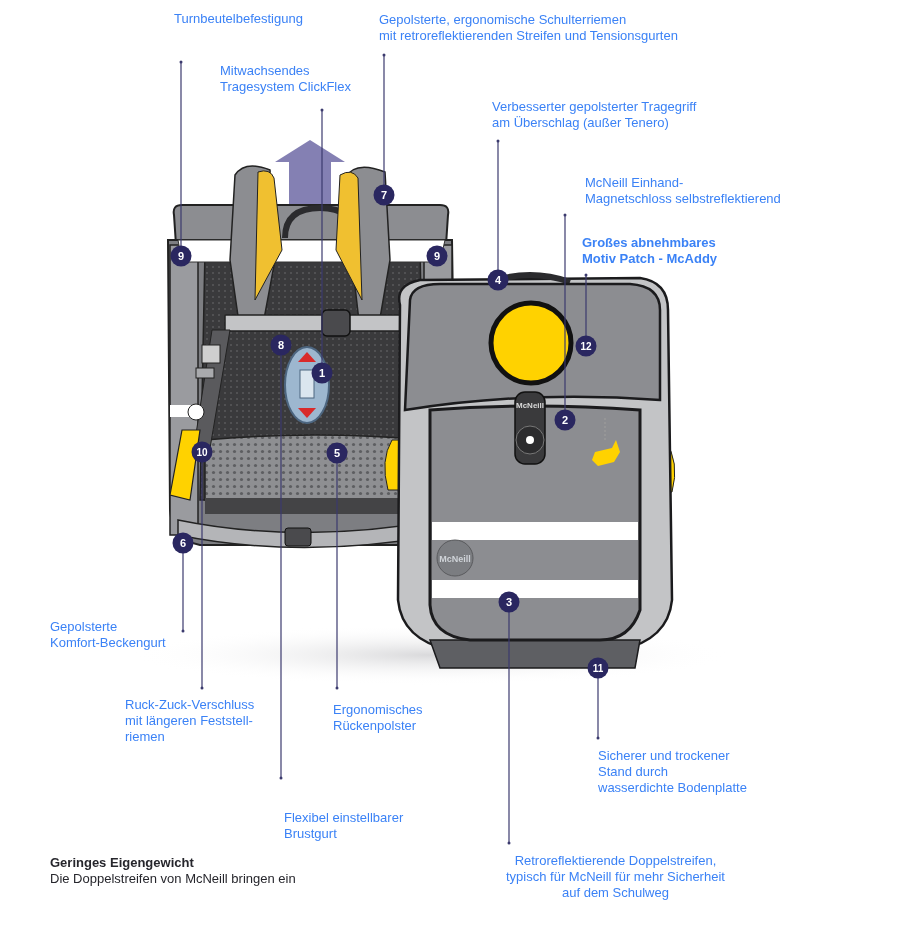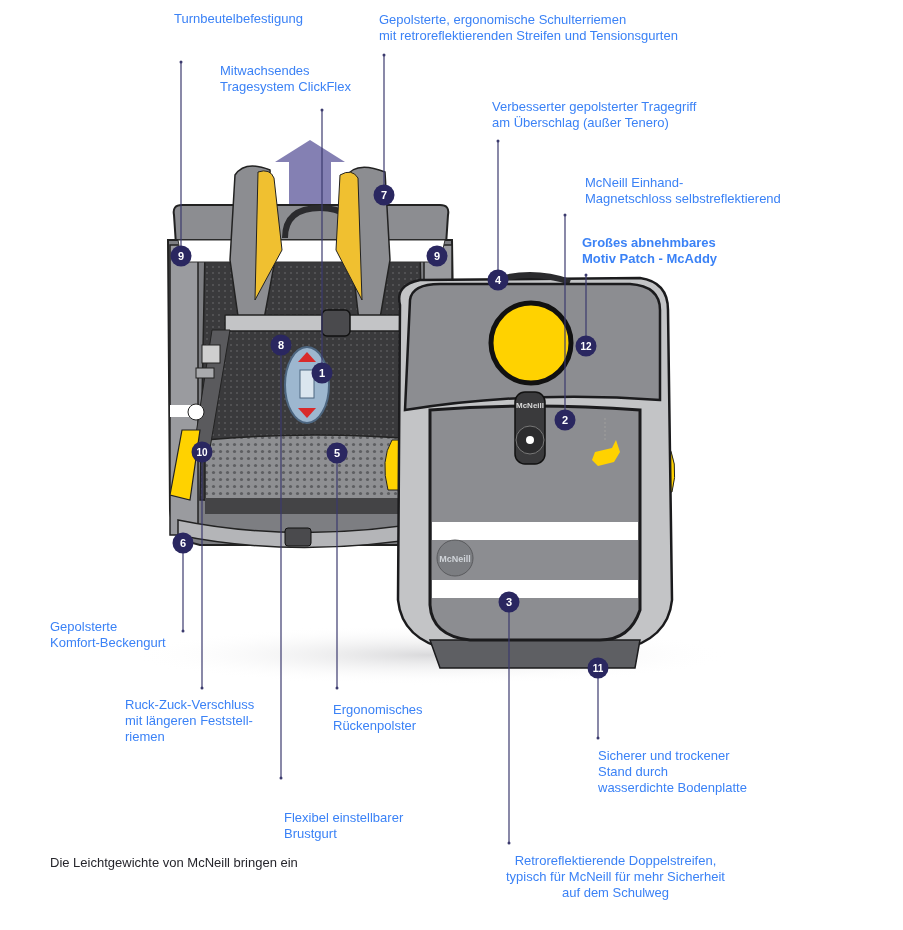--- a/index.html
+++ b/index.html
@@ -219,14 +219,15 @@
 <div class="label" style="left:284px; top:790px;margin-top:20px;">Flexibel einstellbarer
 Brustgurt</div>
 <div class="label" style="left:598px; top:748px;">Sicherer und trockener
 Stand durch
 wasserdichte Bodenplatte</div>
 <div class="label" style="left:506px; top:853px;text-align:center;">Retroreflektierende Doppelstreifen,
 typisch für McNeill für mehr Sicherheit
 auf dem Schulweg</div>
 
 <div class="footer">
-  <div>Die Leichtgewichte von McNeill bringen ein</div>
+  <div class="title">Geringes Eigengewicht</div>
+  <div>Die Doppelstreifen von McNeill bringen ein</div>
 </div>
 
 </body></html>

